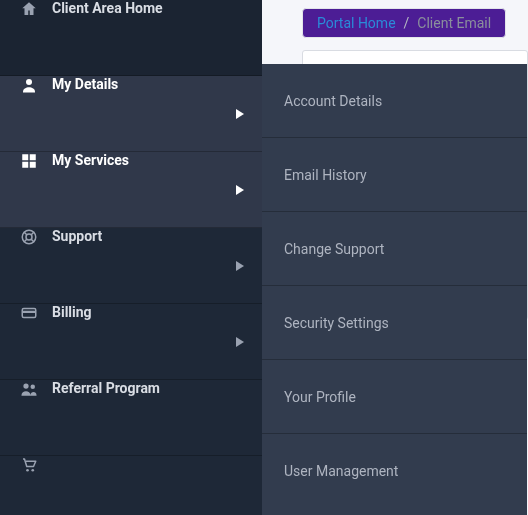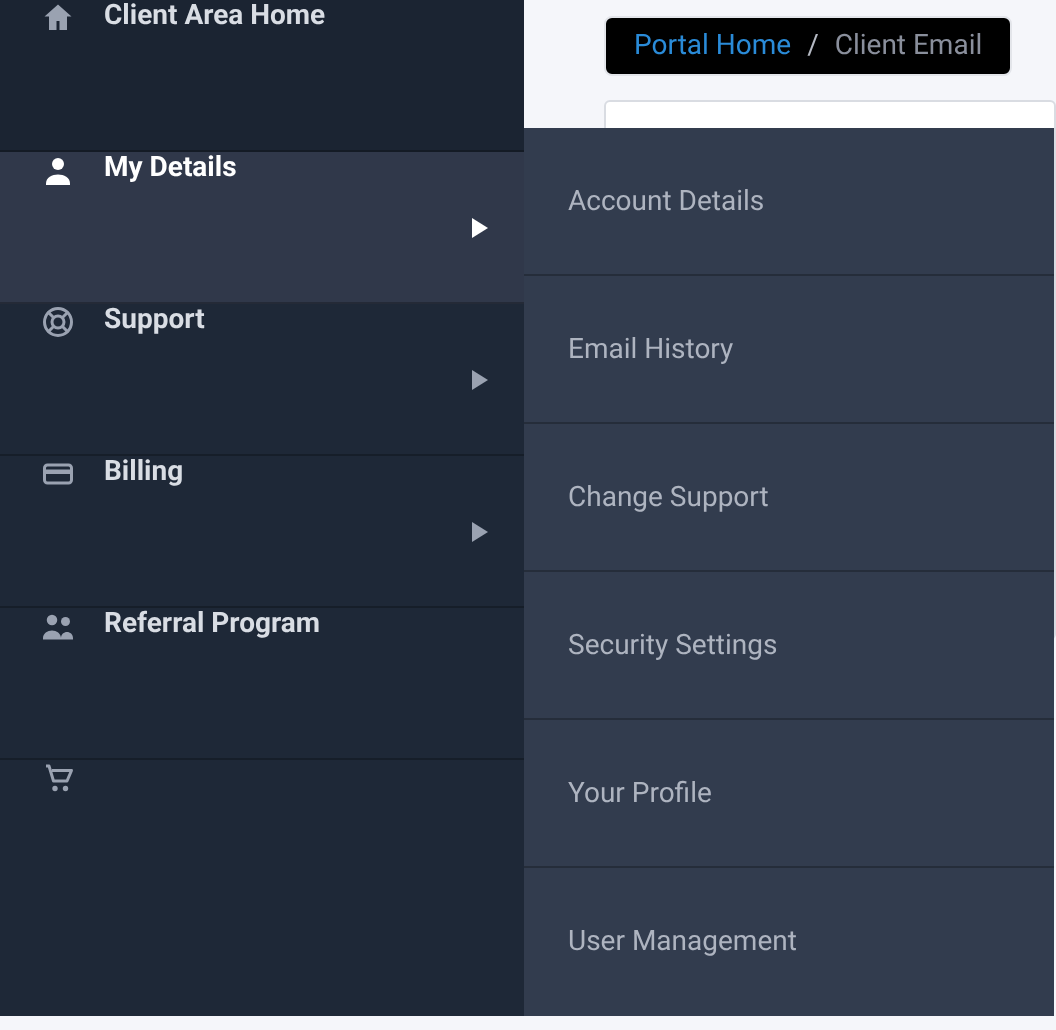--- a/index.html
+++ b/index.html
@@ -16,21 +16,21 @@
     top: 0; left: 0; right: 0; bottom: 0;
     background: #f5f6fa;
   }
   .breadcrumb {
     position: absolute;
     top: 8px;
     left: 302px;
     height: 30px;
     font-size: 14px;
     color: #8a8f9c;
-    background: #000000;
+    background: #4c1d95;
     border: 1px solid #e3e5ea;
     border-radius: 4px;
     padding: 5px 14px;
     display: flex;
     align-items: center;
     gap: 8px;
     white-space: nowrap;
   }
   .breadcrumb .link { color: #2a8bd8; }
   .breadcrumb .sep { color: #b5b9c3; }
@@ -126,20 +126,36 @@
           </svg>
       </span>
       <span>My Details</span>
       <span class="caret">
         <svg viewBox="0 0 8 10">
             <path d="M0 0l8 5-8 5z"></path>
           </svg>
       </span>
     </div>
 
+    <div class="item highlight">
+      <span class="icon">
+        <svg viewBox="0 0 24 24">
+            <rect x="3" y="3" width="8" height="8"></rect>
+            <rect x="13" y="3" width="8" height="8"></rect>
+            <rect x="3" y="13" width="8" height="8"></rect>
+            <rect x="13" y="13" width="8" height="8"></rect>
+          </svg>
+      </span>
+      <span>My Services</span>
+      <span class="caret">
+        <svg viewBox="0 0 8 10">
+            <path d="M0 0l8 5-8 5z"></path>
+          </svg>
+      </span>
+    </div>
 
 
     <div class="item">
       <span class="icon">
         <svg viewBox="0 0 24 24">
             <circle cx="12" cy="12" r="9" fill="none" stroke="#9aa2b1" stroke-width="2"></circle>
             <circle cx="12" cy="12" r="4" fill="none" stroke="#9aa2b1" stroke-width="2"></circle>
             <path d="M5 5l4 4M19 5l-4 4M5 19l4-4M19 19l-4-4" stroke="#9aa2b1" stroke-width="2"></path>
           </svg>
       </span>

